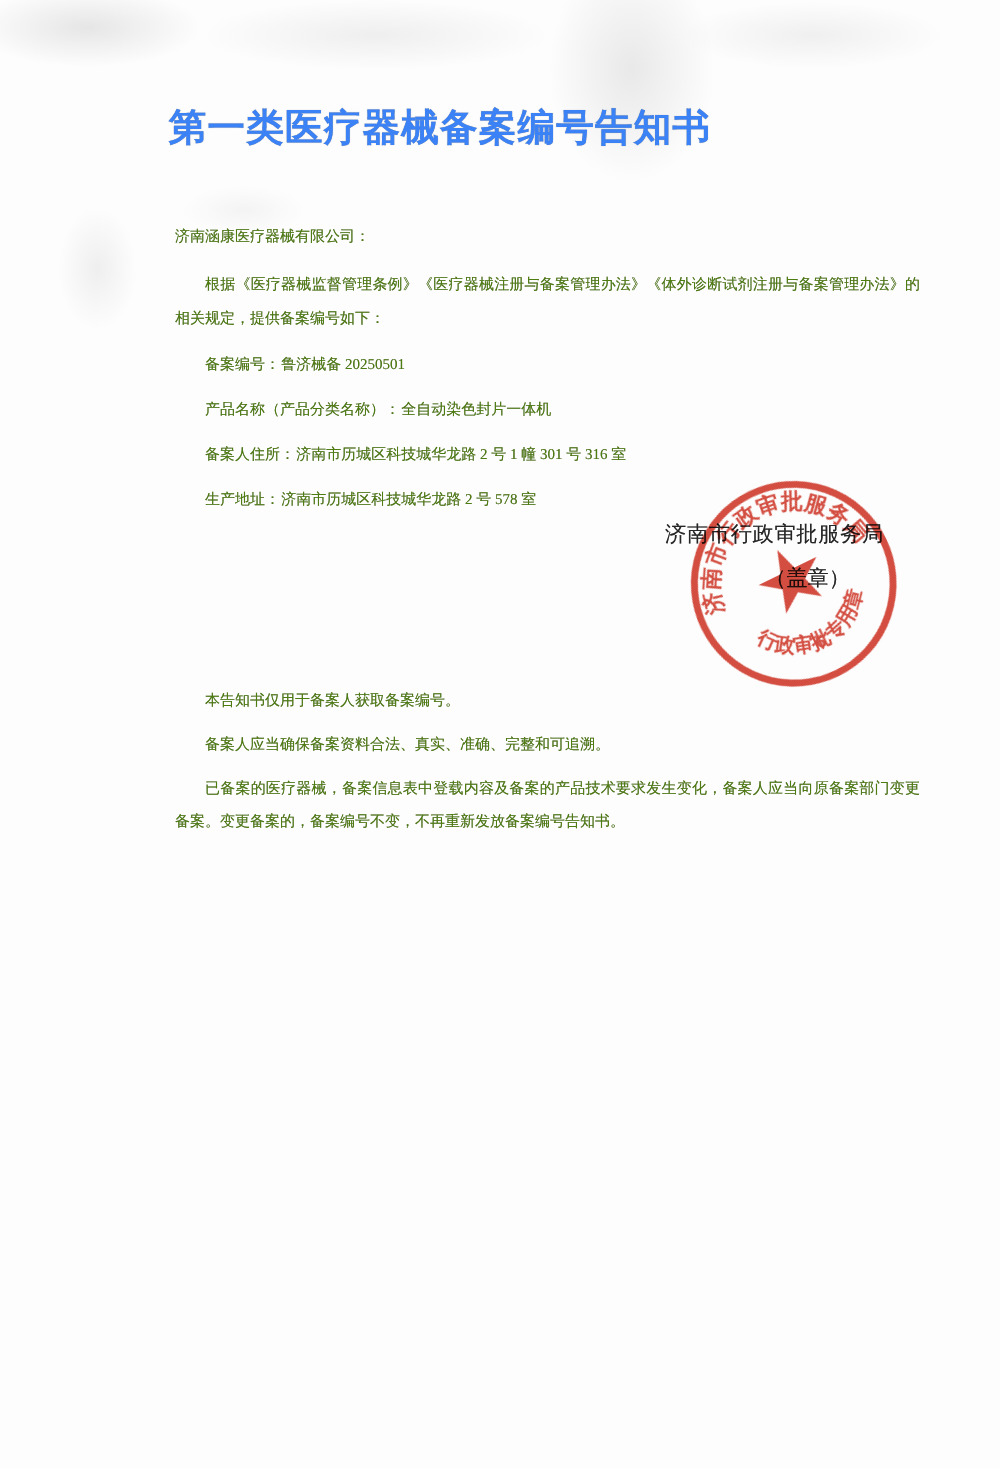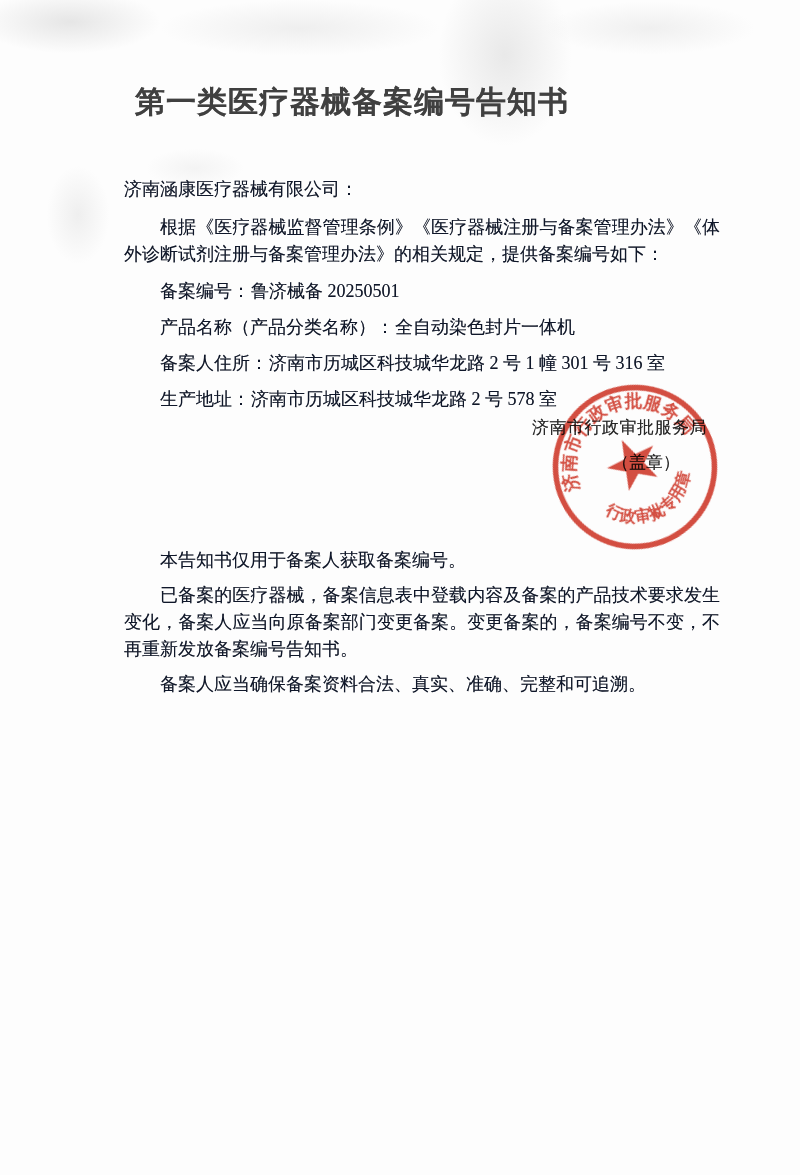--- a/index.html
+++ b/index.html
@@ -26,27 +26,27 @@
       radial-gradient(150px 38px at 650px 28px, rgba(200,200,200,.26), transparent 70%),
       radial-gradient(45px 70px at 78px 215px,  rgba(205,205,205,.30), transparent 70%),
       radial-gradient(70px 28px at 195px 168px, rgba(215,215,215,.25), transparent 70%);
   }
   .doc-title {
     position: absolute; top: 82px; left: 0;
     width: 704px; margin: 0;
     text-align: center;
     font-size: 30px; font-weight: bold;
     letter-spacing: 1px;
-    color: #404040;
+    color: #3b82f6;
     text-shadow: 0 0 .6px rgba(30,30,30,.55);
   }
   .doc-body, .doc-notes {
-    position: absolute; left: 124px; width: 596px;
-    font-size: 18px; line-height: 27px;
-    color: #0f172a;
+    position: absolute; left: 140px; width: 596px;
+    font-size: 12px; line-height: 27px;
+    color: #4d7c0f;
     text-shadow: 0 0 .5px rgba(35,35,35,.5);
   }
   .doc-body  { top: 176px; }
   .doc-notes { top: 537px; }
   .salutation { margin: 0; }
   .para {
     margin: 12px 0 0 0;
     text-indent: 2em;
     text-align: justify;
     font-family: Liberation Mono, monospace;
@@ -122,17 +122,17 @@
       </text>
       <text font-size="16.5" fill="#cf3526">
         <textPath href="#arcBottom" startOffset="3" textLength="112" lengthAdjust="spacingAndGlyphs">行政审批专用章</textPath>
       </text>
       <text x="84" y="141" font-size="15" text-anchor="middle" fill="#cf3526">6</text>
     </svg>
   </div>
 
   <div class="doc-notes">
     <p class="note">本告知书仅用于备案人获取备案编号。</p>
+    <p class="note">备案人应当确保备案资料合法、真实、准确、完整和可追溯。</p>
     <p class="note">已备案的医疗器械，备案信息表中登载内容及备案的产品技术要求发生变化，备案人应当向原备案部门变更备案。变更备案的，备案编号不变，不再重新发放备案编号告知书。</p>
-    <p class="note">备案人应当确保备案资料合法、真实、准确、完整和可追溯。</p>
   </div>
 
 </div>
 
 </body></html>

